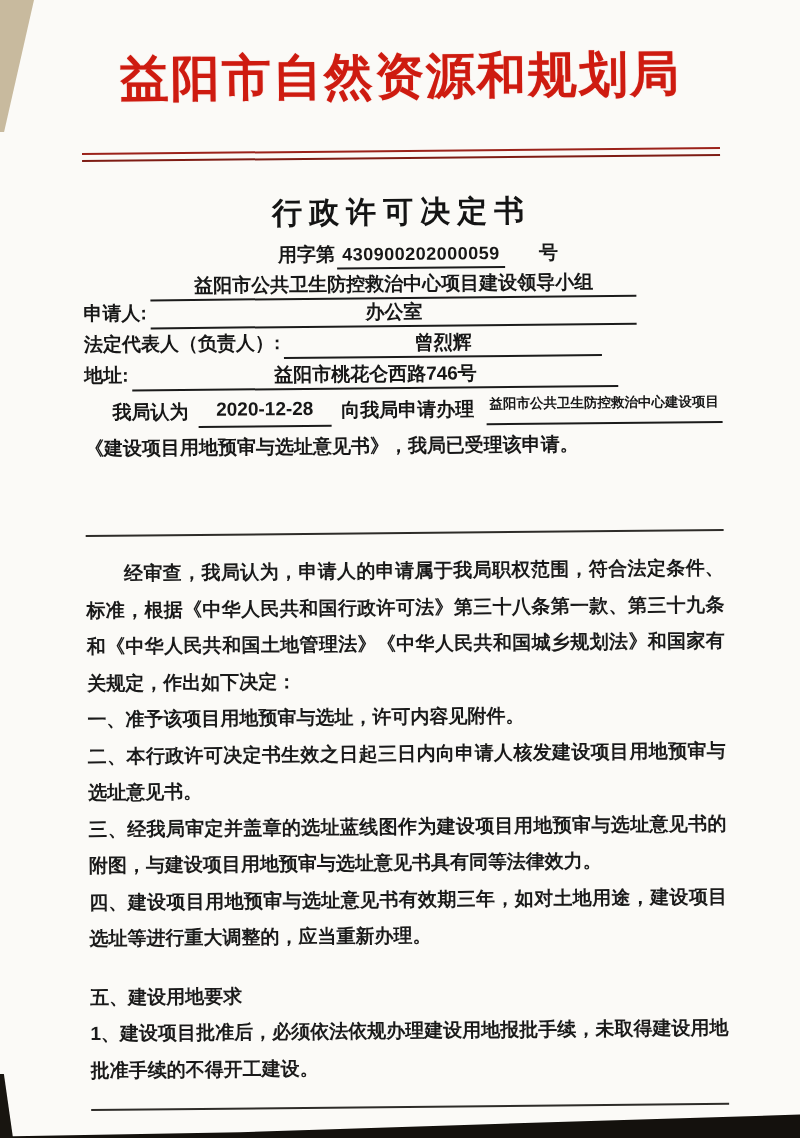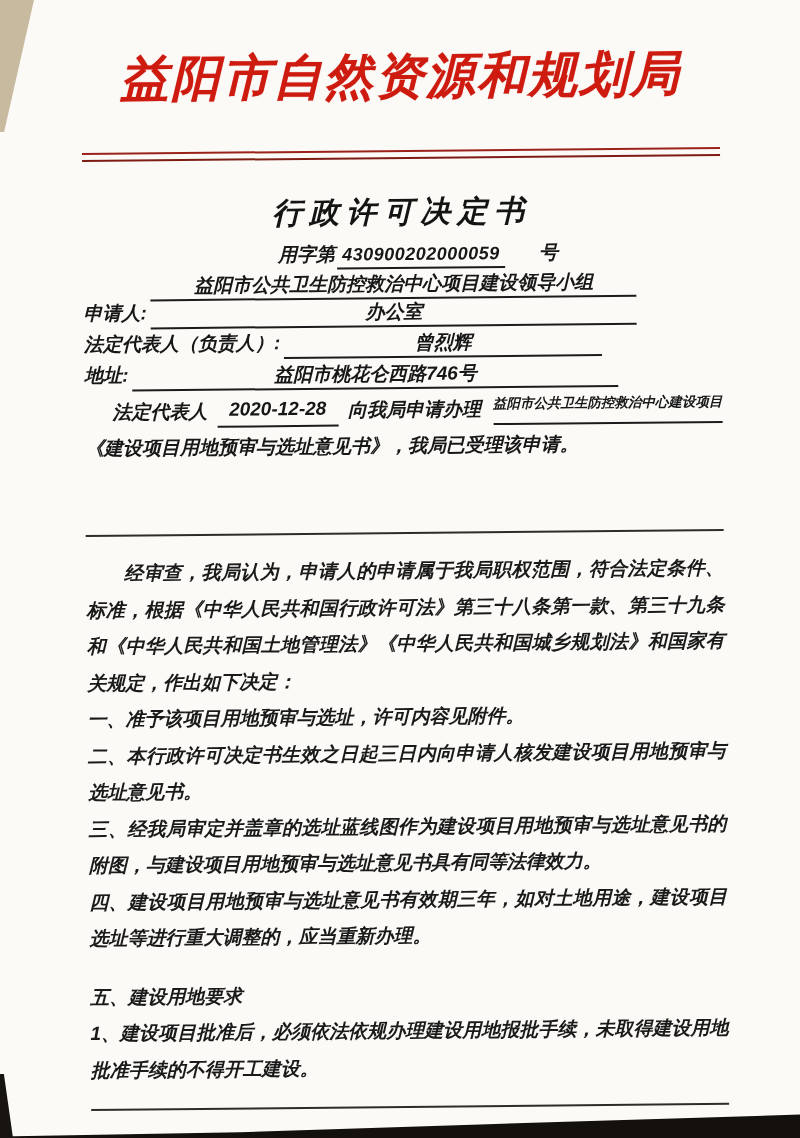--- a/index.html
+++ b/index.html
@@ -4,21 +4,20 @@
 <style>
   html,body { margin:0; padding:0; }
   body {
     width:800px; height:1138px; overflow:hidden;
     background:#efeee9;
     font-family:"Liberation Sans", sans-serif;
   }
   .viewport {
     position:relative; width:800px; height:1138px; overflow:hidden;
     background:#fbfaf7;
-    font-style:italic;
   }
   
   .wedge-tl {
     position:absolute; left:0; top:0; width:34px; height:132px;
     background:#c8ba9e;
     clip-path:polygon(0 0, 100% 0, 12% 100%, 0 100%);
   }
   .strip-bottom {
     position:absolute; left:0; right:0; bottom:0; height:26px;
     background:#14110d;
@@ -140,21 +139,21 @@
     </div>
 
     <div class="frow addr">
       <span class="flabel">地址:</span>
       <span class="fvalue">
         <span class="vline">益阳市桃花仑西路746号</span>
       </span>
     </div>
 
     <div class="app-row">
-      <span class="plain">法定代表人</span>
+      <span class="plain">我局认为</span>
       <span class="u date">2020-12-28</span>
       <span class="plain">向我局申请办理</span>
       <span class="u project">益阳市公共卫生防控救治中心建设项目</span>
     </div>
 
     <p class="acceptance">《建设项目用地预审与选址意见书》，我局已受理该申请。</p>
 
     <div class="sep header-sep"></div>
 
     <p class="para review">经审查，我局认为，申请人的申请属于我局职权范围，符合法定条件、标准，根据《中华人民共和国行政许可法》第三十八条第一款、第三十九条和《中华人民共和国土地管理法》《中华人民共和国城乡规划法》和国家有关规定，作出如下决定：</p>

